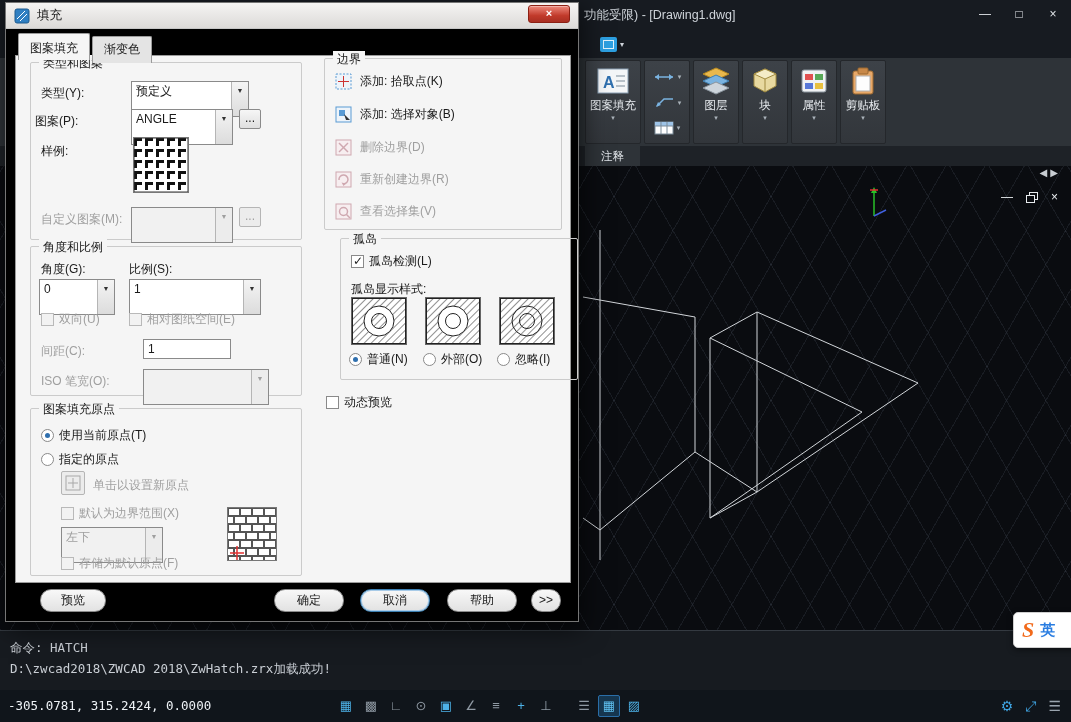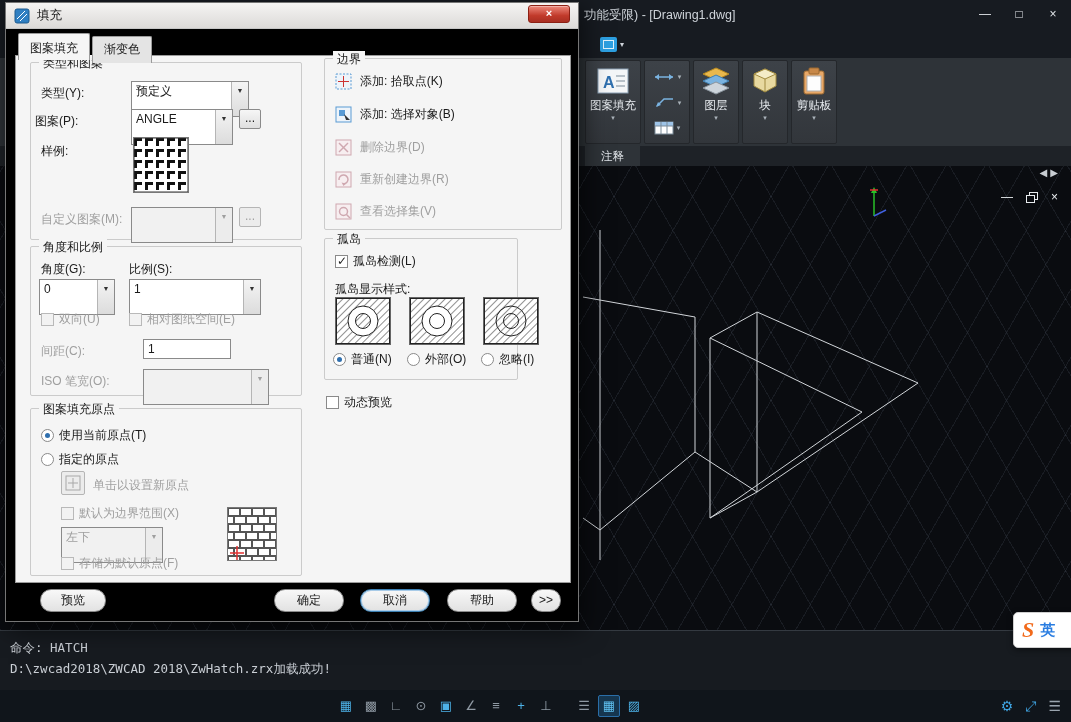--- a/index.html
+++ b/index.html
@@ -186,20 +186,31 @@
     <div class="rbtn">
       <svg class="ricon" width="30" height="30">
         <path d="M15 3 L26 8 L26 20 L15 26 L4 20 L4 8 Z" fill="#e8d9a0" stroke="#a08a40"></path>
         <path d="M15 3 L26 8 L15 13 L4 8 Z" fill="#f4ecc8" stroke="#a08a40"></path>
         <line x1="15" y1="13" x2="15" y2="26" stroke="#a08a40"></line>
       </svg>
       <span class="rlabel">块</span>
       <span class="rchev">▾</span>
     </div>
 
+    <div class="rbtn">
+      <svg class="ricon" width="30" height="30">
+        <rect x="3" y="4" width="24" height="22" rx="2" fill="#f0f2f4" stroke="#8a949d"></rect>
+        <rect x="6" y="8" width="8" height="6" fill="#e05050"></rect>
+        <rect x="16" y="8" width="8" height="6" fill="#58a858"></rect>
+        <rect x="6" y="17" width="8" height="6" fill="#5878d8"></rect>
+        <rect x="16" y="17" width="8" height="6" fill="#e8c040"></rect>
+      </svg>
+      <span class="rlabel">属性</span>
+      <span class="rchev">▾</span>
+    </div>
 
     <div class="rbtn">
       <svg class="ricon" width="30" height="30">
         <rect x="5" y="5" width="20" height="23" rx="2" fill="#e8a868" stroke="#9a6830"></rect>
         <rect x="10" y="2" width="10" height="6" rx="1" fill="#c88848" stroke="#9a6830"></rect>
         <rect x="8" y="10" width="14" height="15" fill="#fdfdfd" stroke="#b0b0b0"></rect>
       </svg>
       <span class="rlabel">剪贴板</span>
       <span class="rchev">▾</span>
     </div>
@@ -244,20 +255,21 @@
       <line x1="12" y1="32" x2="24" y2="26" stroke="#4060e0" stroke-width="1.5"></line>
     </svg>
   </div>
 
   <div class="cmdarea">
     <div class="cmdline">命令: HATCH</div>
     <div class="cmdline">D:\zwcad2018\ZWCAD 2018\ZwHatch.zrx加载成功!</div>
   </div>
 
   <div class="statusbar">
+    <div class="coords">-305.0781, 315.2424, 0.0000</div>
     <div class="sicons">
       <span class="sic on">▦</span>
       <span class="sic">▩</span>
       <span class="sic">∟</span>
       <span class="sic">⊙</span>
       <span class="sic on">▣</span>
       <span class="sic">∠</span>
       <span class="sic">≡</span>
       <span class="sic on">+</span>
       <span class="sic">⊥</span>
@@ -443,21 +455,21 @@
         <div class="bitem dis" style="left:10px;top:144px">
           <svg width="17" height="17">
             <rect x="1" y="1" width="15" height="15" fill="#f7eef0" stroke="#cfa8b0"></rect>
             <circle cx="8.5" cy="8.5" r="4" fill="none" stroke="#cfa8b0" stroke-width="1.5"></circle>
             <line x1="11.5" y1="11.5" x2="15" y2="15" stroke="#cfa8b0" stroke-width="1.5"></line>
           </svg>
           <span>查看选择集(V)</span>
         </div>
       </div>
 
-      <div class="group" style="left:308px;top:182px;width:194px;height:142px">
+      <div class="group" style="left:324px;top:182px;width:238px;height:142px">
         <span class="legend">孤岛</span>
         <div class="cbx" style="left:10px;top:14px">
           <span class="cbox ck"></span>
           <span>孤岛检测(L)</span>
         </div>
         <span class="lbl" style="left:10px;top:42px">孤岛显示样式:</span>
         <div class="isl-tile" style="left:10px;top:58px">
           <svg width="54" height="46">
             <defs>
               <pattern id="ph1" width="5" height="5" patternUnits="userSpaceOnUse" patternTransform="rotate(45)">

